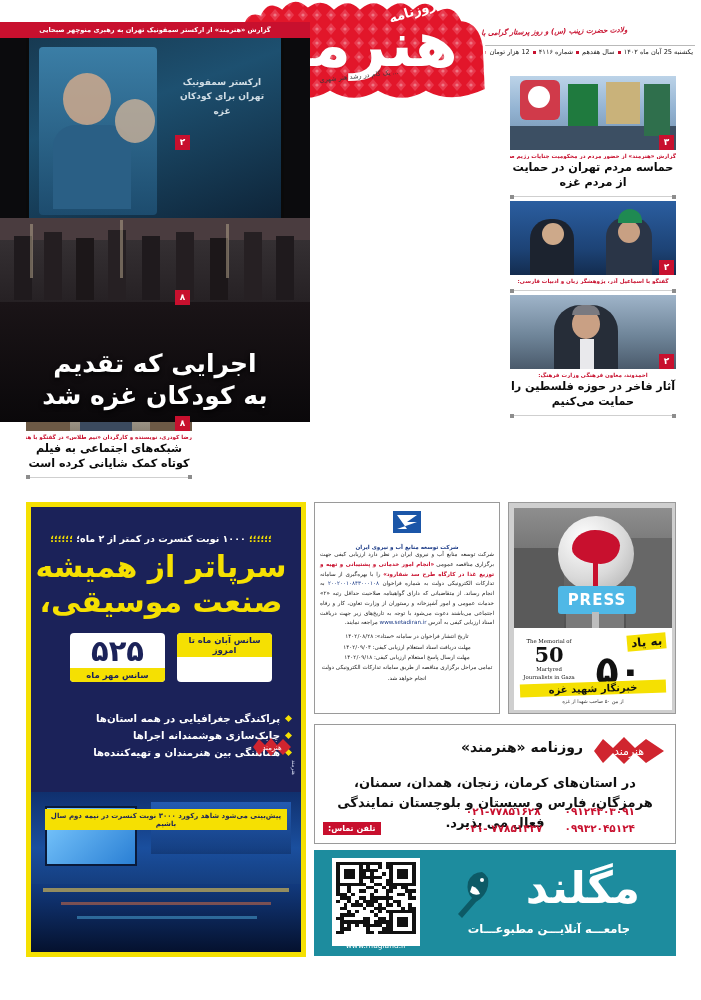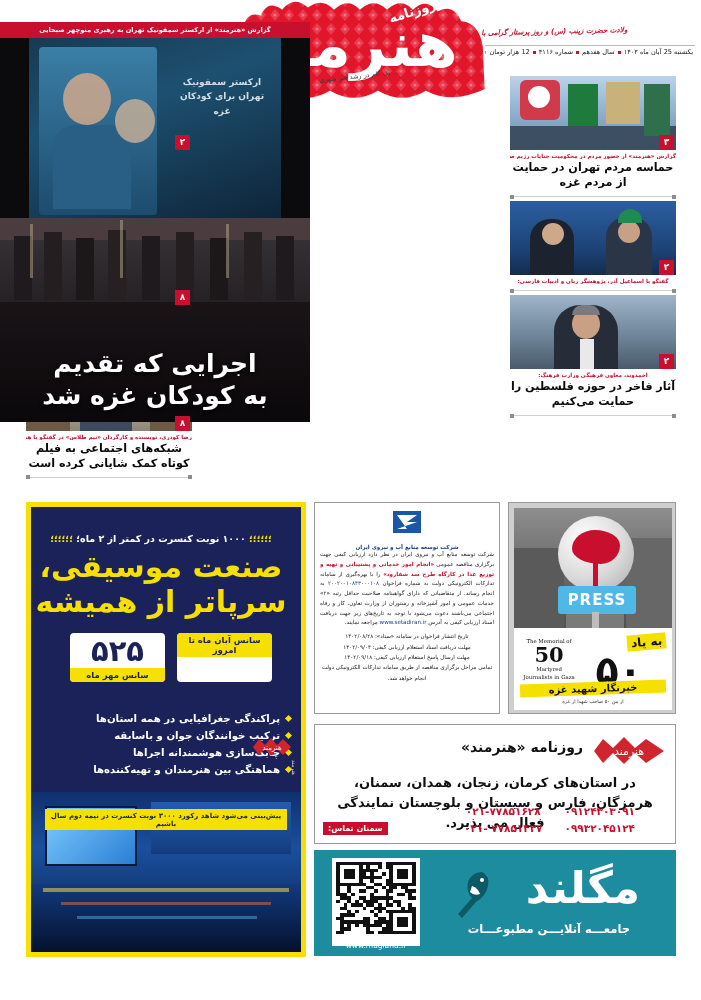--- a/index.html
+++ b/index.html
@@ -404,22 +404,22 @@
 
   <div class="bottom">
 
     <div class="music-ad">
       <div class="ma-kicker">
         <span class="ma-dots">؛؛؛؛؛؛</span>
         <span>۱۰۰۰ نوبت کنسرت در کمتر از ۲ ماه؛</span>
         <span class="ma-dots">؛؛؛؛؛؛</span>
       </div>
       <div class="ma-title">
+        <div>سرپاتر از همیشه</div>
         <div>صنعت موسیقی،</div>
-        <div>سرپاتر از همیشه</div>
       </div>
 
       <div class="ma-stats">
         <div class="ma-stat">
           <div class="cap">سانس آبان ماه تا امروز</div>
         </div>
         <div class="ma-stat">
           <div class="num">۵۲۵</div>
           <div class="cap">سانس مهر ماه</div>
         </div>
@@ -427,24 +427,20 @@
 
       <svg class="ma-seal" viewBox="0 0 42 24">
         <path d="M2 12 L8 4 L14 10 L20 3 L26 10 L32 4 L40 12 L32 20 L26 14 L20 21 L14 14 L8 20 Z" fill="#d0252f"></path>
         <text x="21" y="15" font-size="7" fill="#fff" text-anchor="middle" font-family="DejaVu Sans">هنرمند</text>
       </svg>
 
       <div class="ma-list">
         <div class="ma-li">
             <span class="ma-bullet"></span>
             <span>پراکندگی جغرافیایی در همه استان‌ها</span>
-          </div>
-        <div class="ma-li">
-            <span class="ma-bullet"></span>
-            <span>ترکیب خوانندگان جوان و باسابقه</span>
           </div>
         <div class="ma-li">
             <span class="ma-bullet"></span>
             <span>چابک‌سازی هوشمندانه اجراها</span>
           </div>
         <div class="ma-li">
             <span class="ma-bullet"></span>
             <span>هماهنگی بین هنرمندان و تهیه‌کننده‌ها</span>
           </div>
       </div>
@@ -519,21 +515,21 @@
       <div class="rep-phones">
         <div>
           <div>۰۹۱۲۴۳۰۳۰۹۱</div>
           <div>۰۹۹۳۲۰۴۵۱۲۴</div>
         </div>
         <div>
           <div>۰۲۱-۷۷۸۵۱۶۲۸</div>
           <div>۰۲۱- ۷۷۸۵۱۴۳۷</div>
         </div>
       </div>
-      <div class="rep-tel">سمنان تماس:</div>
+      <div class="rep-tel">تلفن تماس:</div>
     </div>
 
     <div class="magland">
       <div class="mg-logo">مگلند</div>
       <svg class="mg-bird" viewBox="0 0 48 56">
         <path d="M30 6 Q38 10 36 20 Q34 30 24 36 L10 52 L6 48 L20 32 Q14 26 16 16 Q20 6 30 6 Z" fill="#0d5a66"></path>
         <circle cx="30" cy="14" r="2" fill="#fff"></circle>
         <path d="M20 20 Q26 22 28 28 Q22 30 18 26 Z" fill="#fff"></path>
       </svg>
       <div class="mg-sub">جامعـــه آنلایـــن مطبوعـــات</div>

